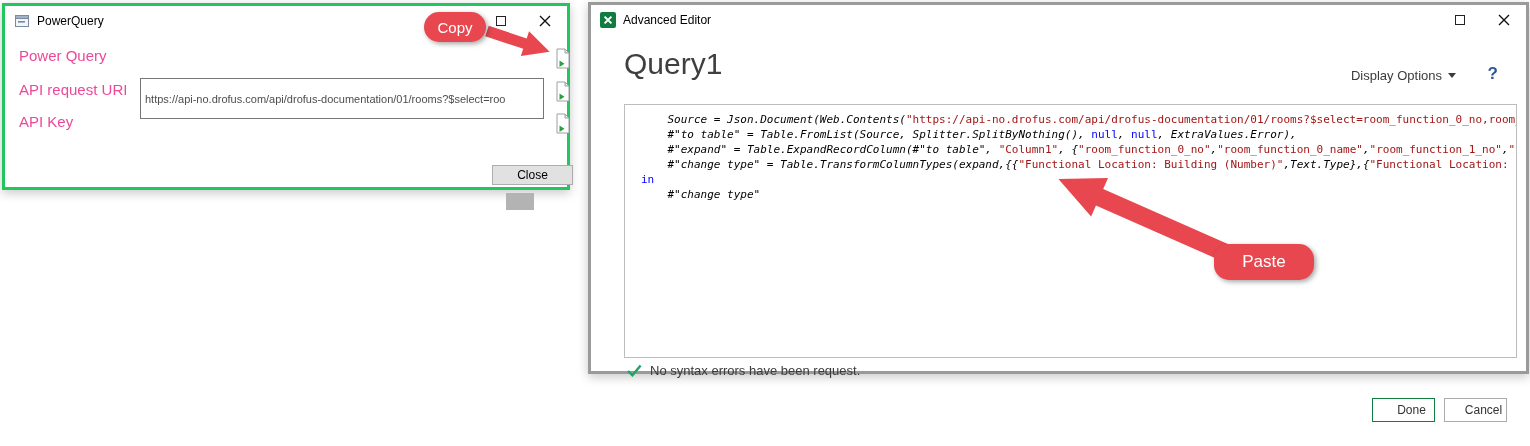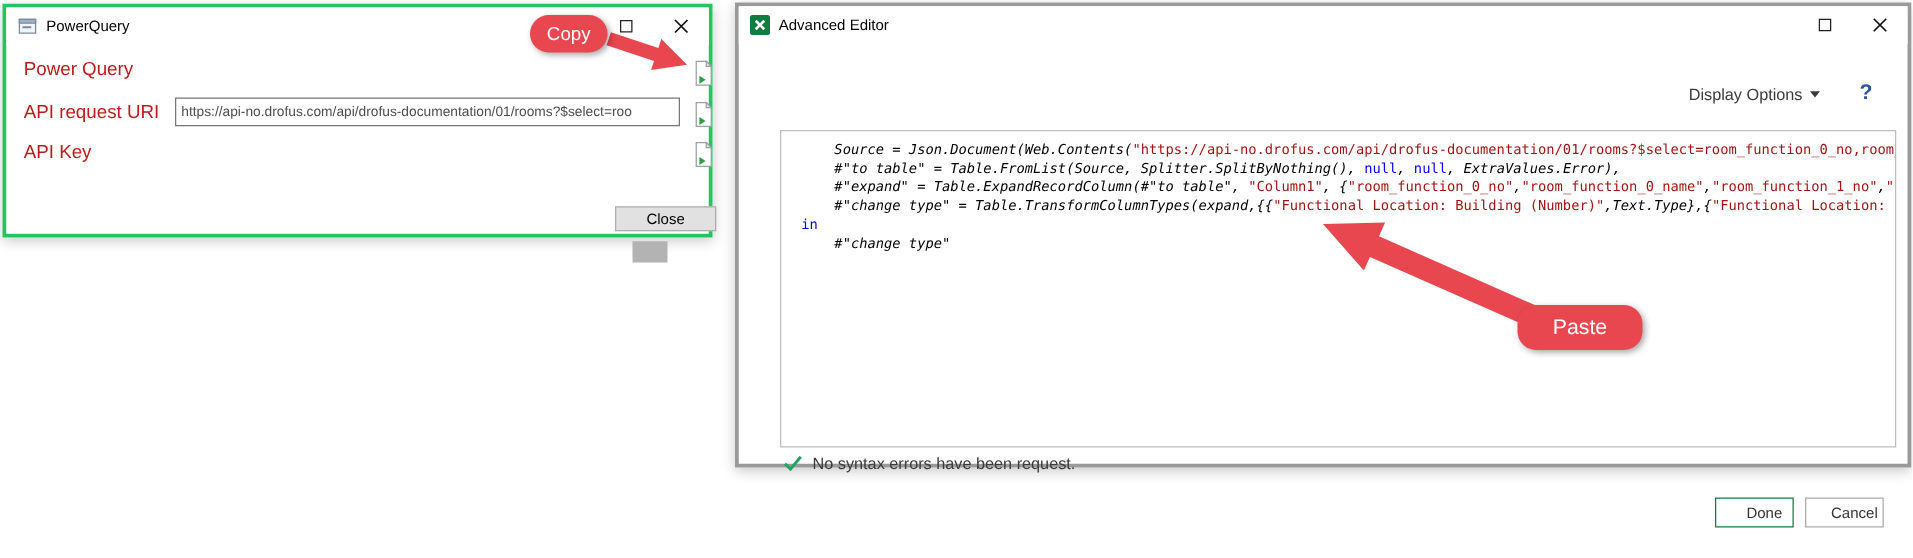--- a/index.html
+++ b/index.html
@@ -15,22 +15,22 @@
   .titlebar { position:absolute; left:0; top:0; right:0; height:30px;
               display:flex; align-items:center; padding-left:9px; background:#fff; }
   .title-text { font-size:12px; color:#000; margin-left:7px; white-space:nowrap; }
   .controls { position:absolute; right:0; top:0; height:30px; display:flex; }
   .ctrl { width:44px; height:30px; display:flex; align-items:center; justify-content:center;
           background:transparent; border:none; cursor:pointer; }
   .max-glyph { width:10px; height:10px; border:1px solid #222; display:block; }
 
   
   .pq-win { left:2px; top:3px; width:568px; height:187px; }
-  .pq-label { position:absolute; font-size:15px; color:#b91c1c; white-space:nowrap; }
-  .pq-input { position:absolute; left:135px; top:72px; width:404px; height:23px;
+  .pq-label { position:absolute; font-size:15px; color:#ec4899; white-space:nowrap; }
+  .pq-input { position:absolute; left:135px; top:72px; width:404px; height:41px;
               border:1px solid #767676; font-size:11px; color:#4d4d4d;
               padding:2px 4px; font-family:"Liberation Sans", sans-serif; }
   .copy-btn { position:absolute; left:545px; width:24px; height:26px; background:transparent;
               border:none; cursor:pointer; display:flex; align-items:center; justify-content:center; }
   .close-btn { position:absolute; left:487px; top:159px; width:81px; height:20px;
                background:#e1e1e1; border:1px solid #adadad; font-size:12px; color:#000;
                cursor:pointer; font-family:"Liberation Sans", sans-serif; }
   .stray { position:absolute; left:506px; top:193px; width:28px; height:17px;
            background:#b3b3b3; }
 
@@ -153,20 +153,21 @@
           <span class="max-glyph"></span>
         </button>
       <button class="ctrl">
         <svg width="12" height="12" viewBox="0 0 12 12">
             <path d="M1 1 L11 11 M11 1 L1 11" stroke="#111" stroke-width="1.4"></path>
           </svg>
       </button>
     </span>
   </header>
 
+  <h1 class="query-title">Query1</h1>
 
   <button class="display-options">
     <span>Display Options</span>
     <span class="caret-down"></span>
   </button>
   <button class="help-btn">?</button>
 
   <div class="code-box">
       <div class="code-line"><span class="tok-pl">    Source = Json.Document(Web.Contents(</span><span class="tok-str">"https://api-no.drofus.com/api/drofus-documentation/01/rooms?$select=room_function_0_no,room_funct</span></div>
       <div class="code-line"><span class="tok-pl">    #"to table" = Table.FromList(Source, Splitter.SplitByNothing(), </span><span class="tok-kw">null</span><span class="tok-pl">, </span><span class="tok-kw">null</span><span class="tok-pl">, ExtraValues.Error),</span></div>

